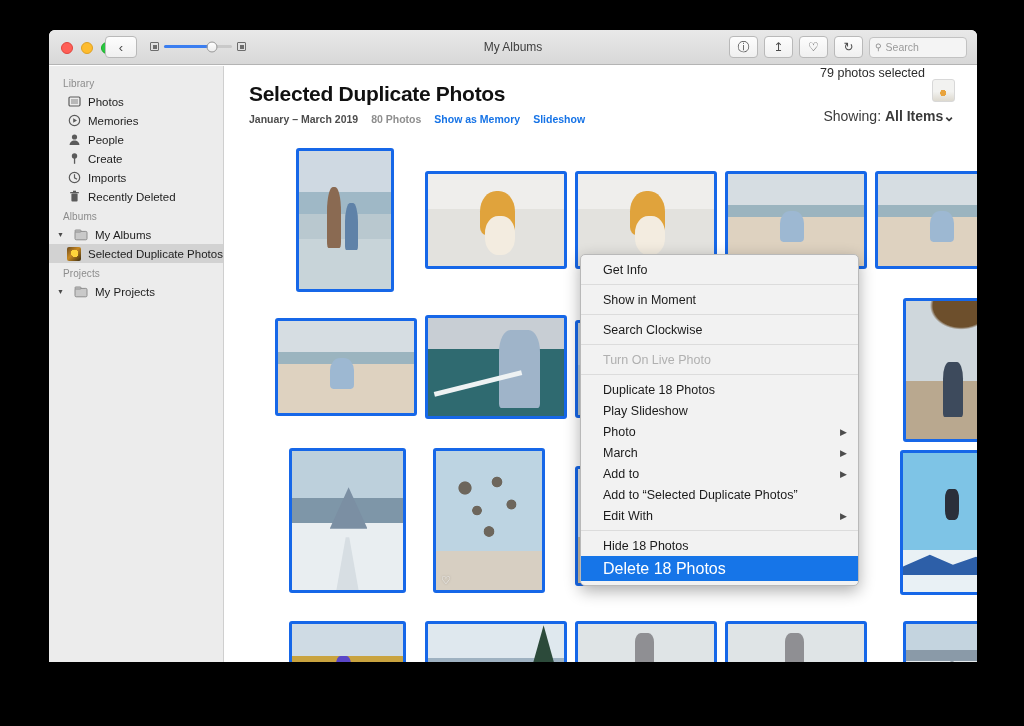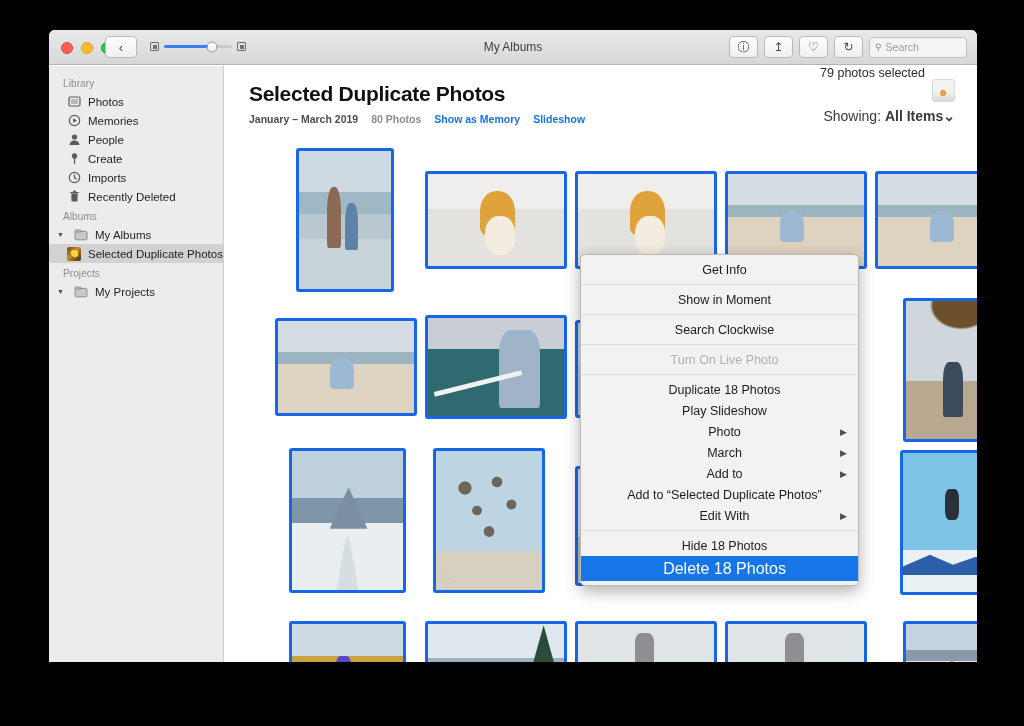--- a/index.html
+++ b/index.html
@@ -219,21 +219,21 @@
 
   
   #ctxmenu {
     position: absolute; left: 531px; top: 188px; width: 279px;
     background: #f2f2f2; border: 1px solid #b9b9b9; border-radius: 5px;
     box-shadow: 0 5px 16px rgba(0,0,0,.32);
     padding: 4px 0; z-index: 50; font-size: 12.5px; color: #1b1b1b;
   }
   .mi {
     height: 21px; display: flex; align-items: center;
-    padding: 0 12px 0 22px; position: relative; white-space: nowrap; justify-content: center;
+    padding: 0 12px 0 22px; position: relative; white-space: nowrap;
   }
   .mi.dis { color: #b0b0b0; }
   .mi.hl { background: #1675e8; color: #fff; font-size: 16px; height: 25px; }
   .msep { height: 1px; background: #dcdcdc; margin: 4px 0; }
   .arrow { position: absolute; right: 11px; font-size: 9px; color: #4d4d4d; }
 </style>
 </head>
 <body>
 
 <div id="window">

